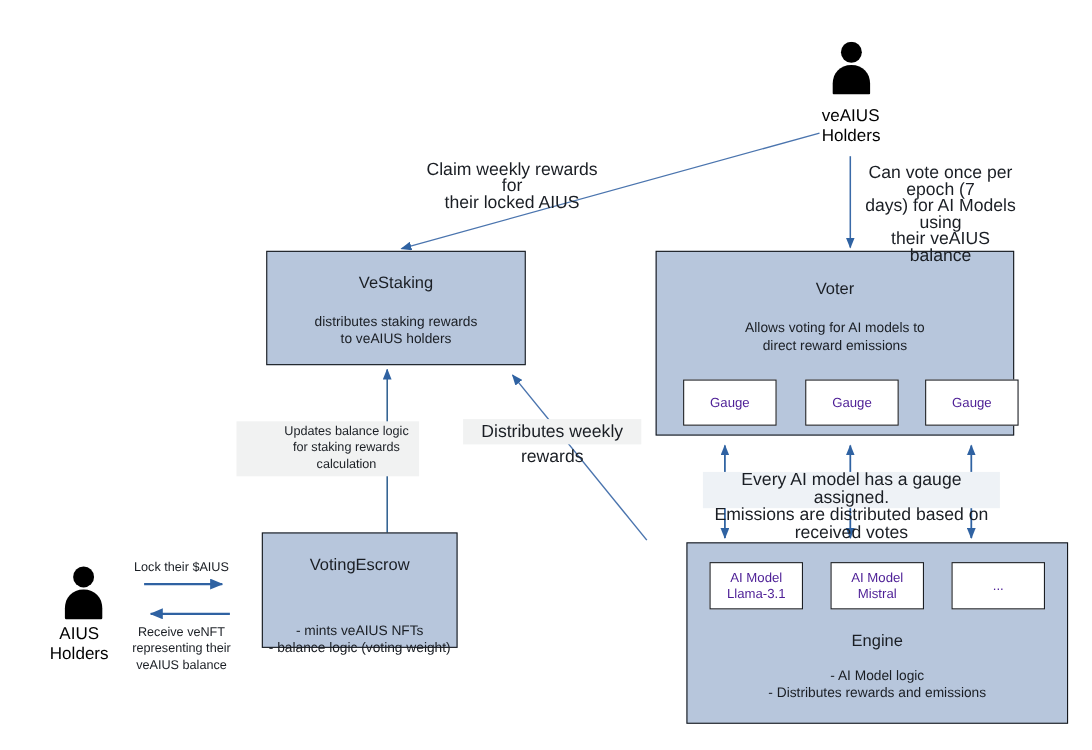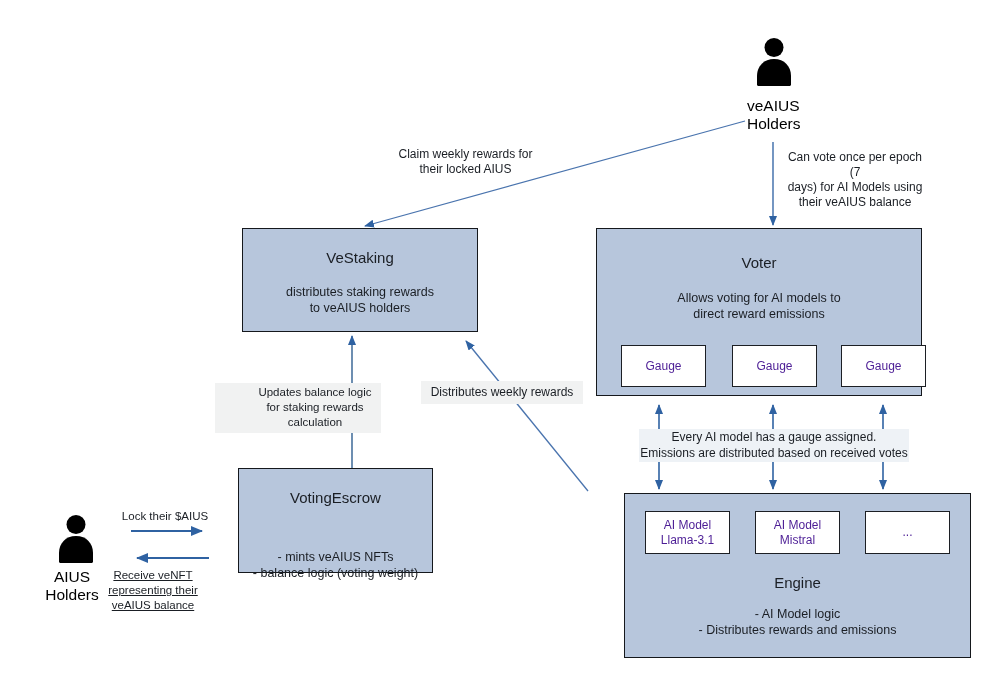--- a/index.html
+++ b/index.html
@@ -51,21 +51,21 @@
     text-align: center;
     font-size: 12px;
     line-height: 15px;
     color: #4c1d95;
   }
 
   
   .edge-label {
     position: absolute;
     text-align: center;
-    font-size: 12px;
+    font-size: 16px;
     line-height: 15px;
     color: #1a1e24;
   }
   .edge-label.small { font-size: 11.5px; line-height: 15px; }
   .edge-label.note-grey { background: #f1f2f2; }
   .edge-label.note-blue { background: #eef2f6; }
 
   
   .actor { position: absolute; }
   .actor-label {
@@ -136,21 +136,21 @@
 
   <div class="dbox" style="left:596px; top:228px; width:326px; height:168px;">
     <div class="box-title" style="top:25px;">Voter</div>
     <div class="box-body prel" style="top:61px;">Allows voting for AI models to
 direct reward emissions</div>
     <div class="inner-box" style="left:24px; top:116px; width:85px; height:42px;">Gauge</div>
     <div class="inner-box" style="left:135px; top:116px; width:85px; height:42px;">Gauge</div>
     <div class="inner-box" style="left:244px; top:116px; width:85px; height:42px;">Gauge</div>
   </div>
 
-  <div class="dbox" style="left:238px; top:468px; width:195px; height:105px;">
+  <div class="dbox" style="left:238px; top:484px; width:178px; height:105px;">
     <div class="box-title" style="top:20px;">VotingEscrow</div>
     <div class="box-body prel" style="top:56px;margin-top:24px;">- mints veAIUS NFTs
 - balance logic (voting weight)</div>
   </div>
 
   <div class="dbox" style="left:624px; top:493px; width:347px; height:165px;">
     <div class="inner-box prel" style="left:20px; top:17px; width:85px; height:43px;">AI Model
 Llama-3.1</div>
     <div class="inner-box prel" style="left:130px; top:17px; width:85px; height:43px;">AI Model
 Mistral</div>
@@ -171,17 +171,17 @@
 for staking rewards
 calculation</div>
 
   <div class="edge-label note-blue prel" style="left:639px; top:429px; width:270px; height:33px; line-height:16px;">Every AI model has a gauge assigned.
 Emissions are distributed based on received votes</div>
 
   <div class="edge-label note-grey" style="left:421px; top:381px; width:162px; height:23px; line-height:23px;">Distributes weekly rewards</div>
 
   <div class="edge-label small" style="left:118px; top:509px; width:94px;">Lock their $AIUS</div>
 
-  <div class="edge-label small prel" style="left:102px; top:568px; width:102px;text-decoration:underline;">Receive veNFT
+  <div class="edge-label small prel" style="left:114px; top:568px; width:102px;">Receive veNFT
 representing their
 veAIUS balance</div>
 
 </div>
 
 </body></html>

